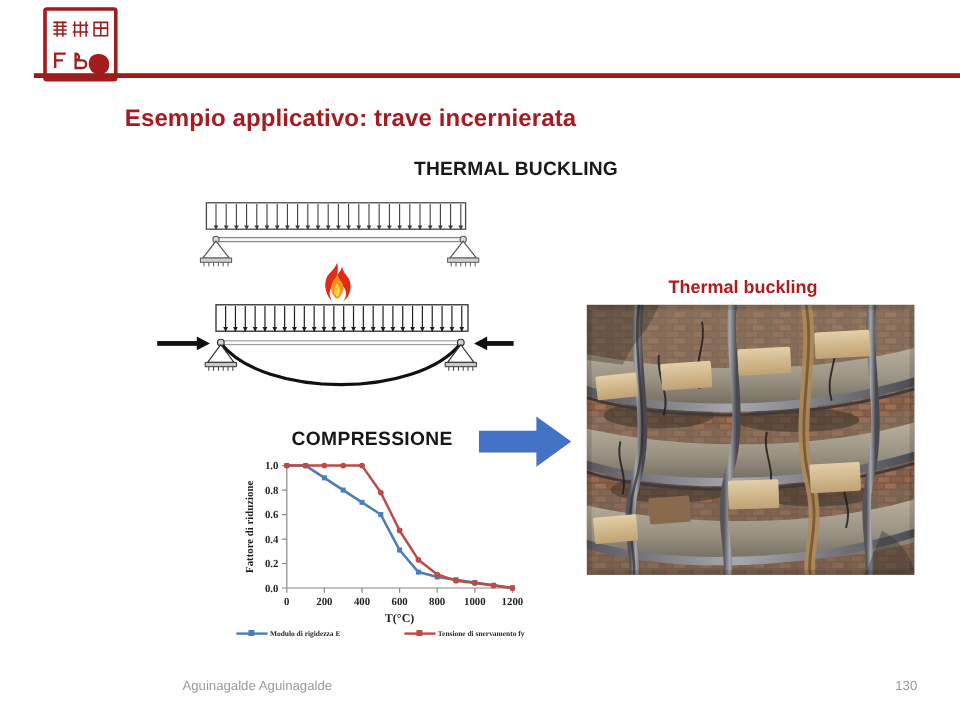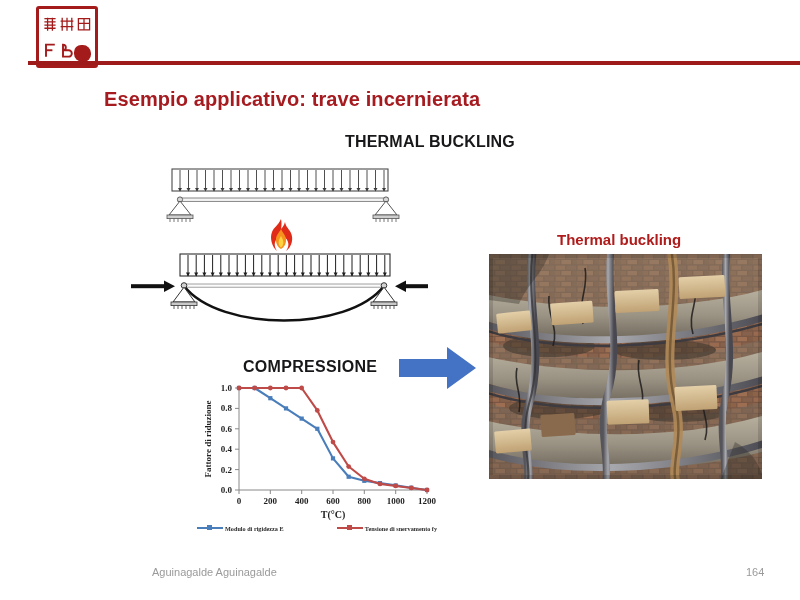--- a/index.html
+++ b/index.html
@@ -666,15 +666,15 @@
       <g fill="#2b2723" opacity="0.35">
         <path d="M0 0 H60 C52 22 40 28 30 50 L0 46 z"></path>
         <path d="M246 188 C260 196 268 206 273 220 L273 225 H232 z"></path>
       </g>
 
       <rect width="273" height="225" fill="none" stroke="#00000022" stroke-width="8"></rect>
     </svg>
   </div>
 
   <div id="footer-author">Aguinagalde Aguinagalde</div>
-  <div id="footer-page">164</div>
+  <div id="footer-page">130</div>
 
 </div>
 
 </body></html>

